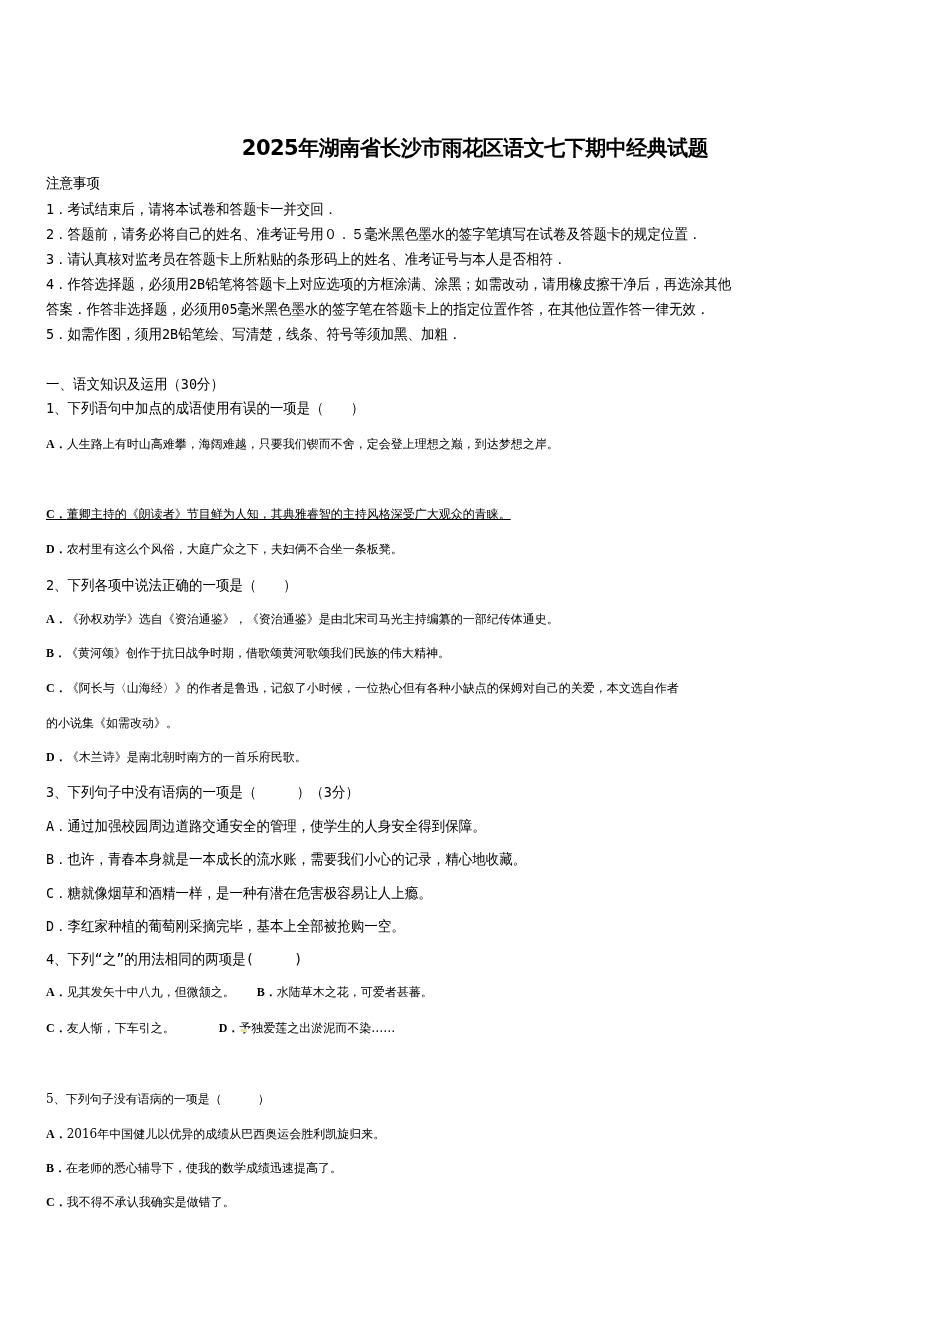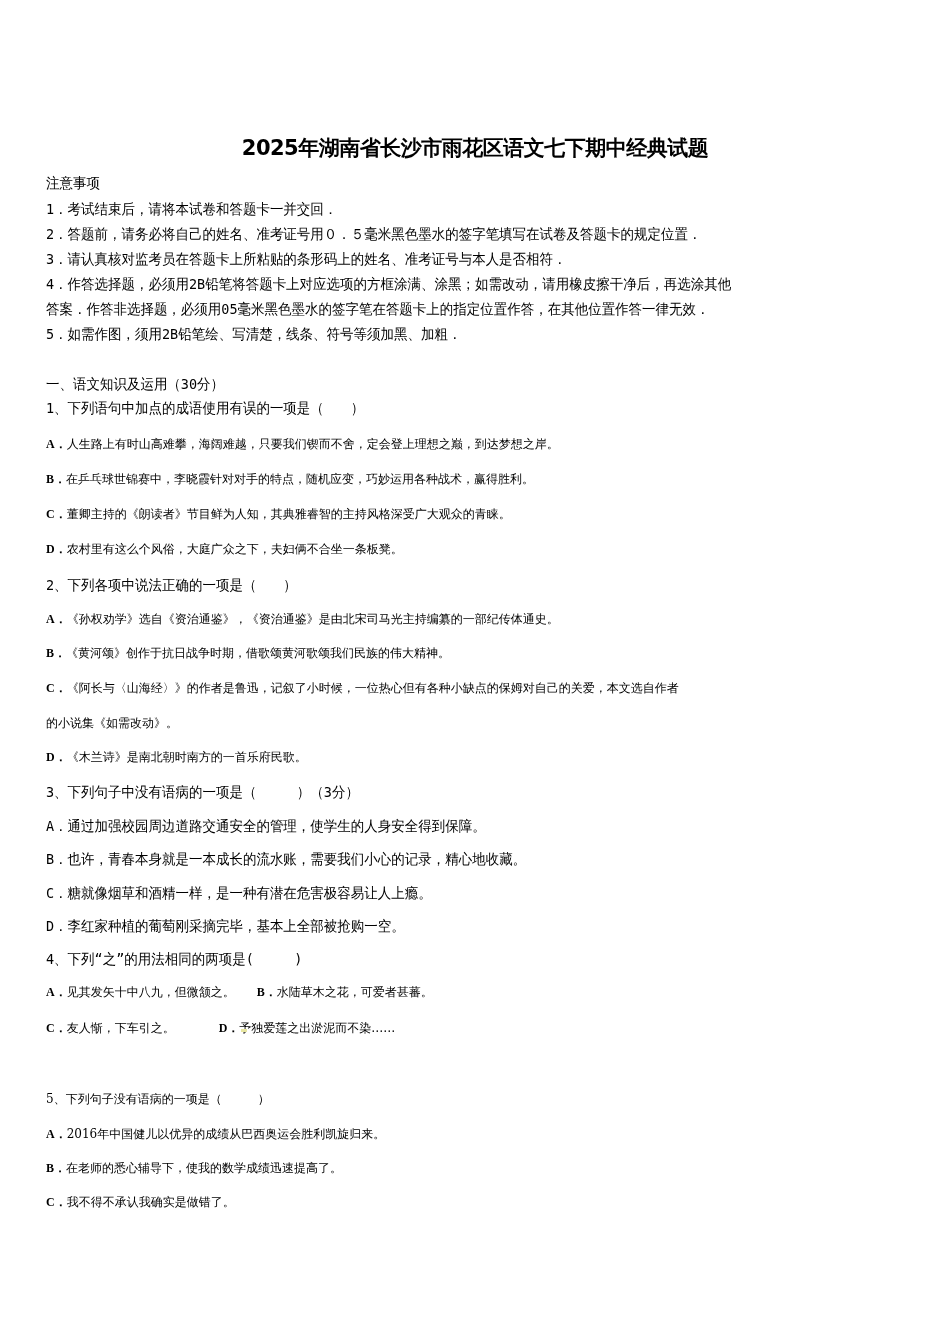--- a/index.html
+++ b/index.html
@@ -26,24 +26,21 @@
   <div class="ln narrow" style="top:251px;">4．作答选择题，必须用2B铅笔将答题卡上对应选项的方框涂满、涂黑；如需改动，请用橡皮擦干净后，再选涂其他</div>
   <div class="ln narrow" style="top:276px;">答案．作答非选择题，必须用05毫米黑色墨水的签字笔在答题卡上的指定位置作答，在其他位置作答一律无效．</div>
   <div class="ln narrow" style="top:301px;">5．如需作图，须用2B铅笔绘、写清楚，线条、符号等须加黑、加粗．</div>
 
   <div class="ln narrow" style="top:351px;">一、语文知识及运用（30分）</div>
 
   <div class="ln narrow" style="top:375px;">1、下列语句中加点的成语使用有误的一项是（　　）</div>
   <div class="ln" style="top:411px;">
     <span class="lbl">A．</span><span>人生路上有时山高难攀，海阔难越，只要我们锲而不舍，定会登上理想之巅，到达梦想之岸。</span>
   </div>
-  <div class="ln" style="top:446px;">
-    <span class="lbl">B．</span><span>在乒乓球世锦赛中，李晓霞针对对手的特点，随机应变，巧妙运用各种战术，赢得胜利。</span>
-  </div>
-  <div class="ln" style="top:481px;">
+  <div class="ln" style="top:481px;text-decoration:underline;">
     <span class="lbl">C．</span><span>董卿主持的《朗读者》节目鲜为人知，其典雅睿智的主持风格深受广大观众的青睐。</span>
   </div>
   <div class="ln" style="top:516px;">
     <span class="lbl">D．</span><span>农村里有这么个风俗，大庭广众之下，夫妇俩不合坐一条板凳。</span>
   </div>
 
   <div class="ln narrow" style="top:552px;">2、下列各项中说法正确的一项是（　　）</div>
   <div class="ln" style="top:586px;">
     <span class="lbl">A．</span><span>《孙权劝学》选自《资治通鉴》，《资治通鉴》是由北宋司马光主持编纂的一部纪传体通史。</span>
   </div>

